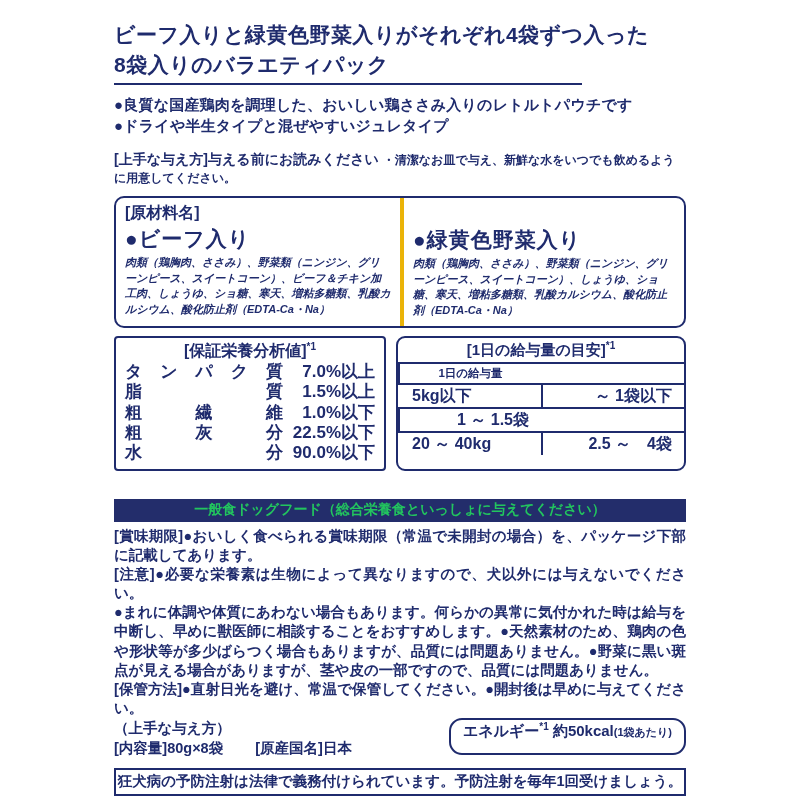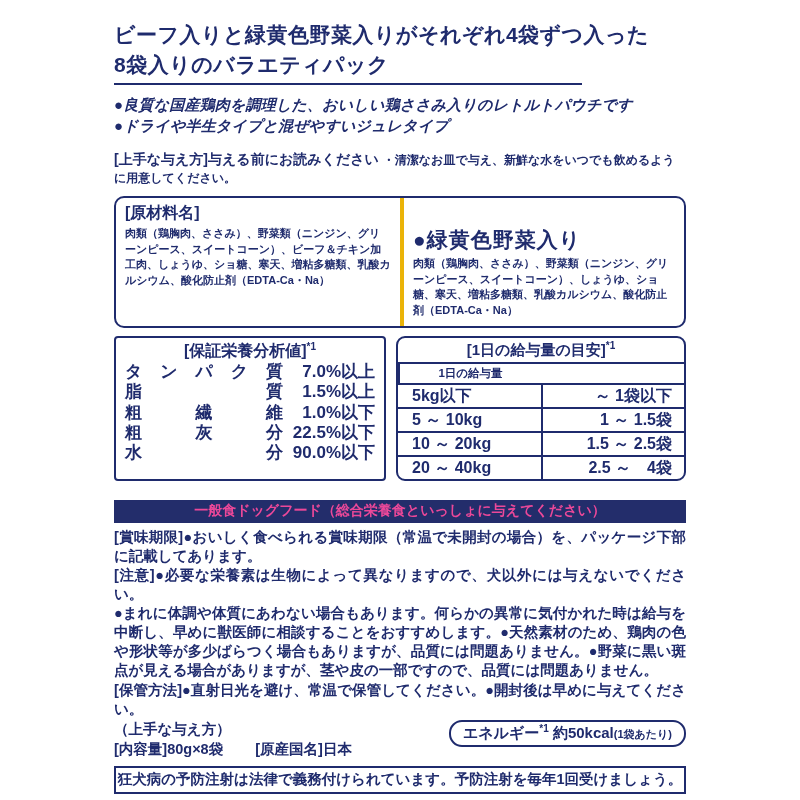--- a/index.html
+++ b/index.html
@@ -1,58 +1,58 @@
 <!DOCTYPE html>
 <html><head>
 <meta charset="utf-8">
 <style>
   html,body{margin:0;padding:0;background:#ffffff;}
   body{width:800px;height:800px;overflow:hidden;font-family:"Liberation Sans","DejaVu Sans",sans-serif;color:#1f2b6d;font-weight:700;}
   .page{width:572px;margin-left:114px;padding-top:20px;}
   
   .title{font-size:21px;line-height:1.42;letter-spacing:0.5px;}
   .title-underline{width:468px;border-bottom:2px solid #1f2b6d;margin-top:3px;margin-bottom:9px;}
-  .bullet{font-size:15px;line-height:1.45;letter-spacing:0.2px;font-style:italic;}
+  .bullet{font-size:15px;line-height:1.45;letter-spacing:0.2px;}
   .howto{margin-top:14px;font-size:14px;}
   .howto .note{font-size:12px;}
   
   .ing-box{margin-top:9px;border:2px solid #1f2b6d;border-radius:10px;display:flex;}
   .ing-col{width:50%;padding:5px 9px 7px 9px;box-sizing:border-box;}
   .ing-col.right{border-left:4px solid #eab308;}
   .ing-title{font-size:16px;}
   .ing-spacer{height:22px;}
   .ing-heading{font-size:21px;letter-spacing:1px;margin-top:1px;}
-  .ing-body{font-size:11px;line-height:1.42;margin-top:2px;letter-spacing:0;}
+  .ing-body{font-size:11px;line-height:1.42;margin-top:2px;letter-spacing:0;font-style:italic;}
   
   .tables{display:flex;gap:10px;margin-top:8px;}
   .ana-box{width:272px;border:2px solid #1f2b6d;border-radius:4px;padding:3px 9px 5px 9px;box-sizing:border-box;}
   .ana-title{text-align:center;font-size:16px;}
   .ana-title .sup{font-size:10px;}
   .ana-row{display:flex;font-size:17px;line-height:1.2;}
   .jlabel{display:inline-block;width:158px;text-align:justify;text-align-last:justify;text-justify:inter-character;}
   .ana-val{flex:1;text-align:right;}
   .feed-box{width:290px;border:2px solid #1f2b6d;border-radius:9px;overflow:hidden;box-sizing:border-box;}
   .feed-title{text-align:center;font-size:15px;padding:2px 0;}
   .feed-title .sup{font-size:10px;}
   .feed-header{display:flex;border-top:2px solid #1f2b6d;font-size:11.5px;}
   .feed-header div{width:50%;text-align:center;padding:2px 0;box-sizing:border-box;}
   .feed-header .c2{border-left:2px solid #1f2b6d;}
   .feed-row{display:flex;border-top:2px solid #1f2b6d;font-size:16px;line-height:1.25;}
   .feed-row .fw{width:50%;padding:1px 0 1px 14px;box-sizing:border-box;}
   .feed-row .fa{width:50%;text-align:right;padding:1px 12px 1px 0;box-sizing:border-box;border-left:2px solid #1f2b6d;}
   
-  .cat-bar{margin-top:19px;background:#232d6b;color:#ec4899;text-align:center;font-size:14px;padding:2px 0 3px 0;}
+  .cat-bar{margin-top:28px;background:#232d6b;color:#22c55e;text-align:center;font-size:14px;padding:2px 0 3px 0;}
   
   .notices{margin-top:5px;font-size:14.5px;line-height:1.32;text-align:justify;letter-spacing:0;}
   .notices p{margin:0;}
   .bottom-info{display:flex;margin-top:0;}
   .bottom-left{flex:1;}
   .contents-line{font-size:14.5px;margin-top:1px;}
   .contents-line .origin{margin-left:28px;}
-  .energy-box{border:2px solid #1f2b6d;border-radius:13px;padding:1px 12px 2px 12px;font-size:15px;align-self:flex-end;margin-bottom:12px;white-space:nowrap;}
+  .energy-box{border:2px solid #1f2b6d;border-radius:13px;padding:1px 12px 12px 12px;font-size:15px;align-self:flex-end;margin-bottom:6px;white-space:nowrap;}
   .energy-box .sup{font-size:10px;}
   .energy-box .unit{font-size:11px;}
   .footnote{font-size:12px;margin-top:5px;}
   .rabies-box{margin-top:7px;border:2px solid #1f2b6d;text-align:center;font-size:14.5px;padding:2px 0 3px 0;}
   .sup{vertical-align:super;}
 </style>
 </head>
 <body>
 
 <div class="page">
@@ -67,20 +67,21 @@
   <div class="bullet">●ドライや半生タイプと混ぜやすいジュレタイプ</div>
 
   <div class="howto">
     <span>[上手な与え方]与える前にお読みください</span>
     <span class="note">・清潔なお皿で与え、新鮮な水をいつでも飲めるように用意してください。</span>
   </div>
 
   <div class="ing-box">
     <div class="ing-col">
       <div class="ing-title">[原材料名]</div>
+      <div class="ing-heading">●ビーフ入り</div>
       <div class="ing-body">肉類（鶏胸肉、ささみ）、野菜類（ニンジン、グリーンピース、スイートコーン）、ビーフ＆チキン加工肉、しょうゆ、ショ糖、寒天、増粘多糖類、乳酸カルシウム、酸化防止剤（EDTA-Ca・Na）</div>
     </div>
     <div class="ing-col right">
       <div class="ing-spacer"></div>
       <div class="ing-heading">●緑黄色野菜入り</div>
       <div class="ing-body">肉類（鶏胸肉、ささみ）、野菜類（ニンジン、グリーンピース、スイートコーン）、しょうゆ、ショ糖、寒天、増粘多糖類、乳酸カルシウム、酸化防止剤（EDTA-Ca・Na）</div>
     </div>
   </div>
 
   <div class="tables">
@@ -115,26 +116,21 @@
         <span>[1日の給与量の目安]</span><span class="sup">*1</span>
       </div>
       <div class="feed-header">
         <div class="c2">1日の給与量</div>
       </div>
       <div class="feed-row">
         <div class="fw">5kg以下</div>
         <div class="fa">～ 1袋以下</div>
       </div>
       <div class="feed-row">
-        <div class="fw">5 ～ 10kg</div>
         <div class="fa">1 ～ 1.5袋</div>
-      </div>
-      <div class="feed-row">
-        <div class="fw">10 ～ 20kg</div>
-        <div class="fa">1.5 ～ 2.5袋</div>
       </div>
       <div class="feed-row">
         <div class="fw">20 ～ 40kg</div>
         <div class="fa">2.5 ～　4袋</div>
       </div>
     </div>
   </div>
 
   <div class="cat-bar">一般食ドッグフード（総合栄養食といっしょに与えてください）</div>
 

